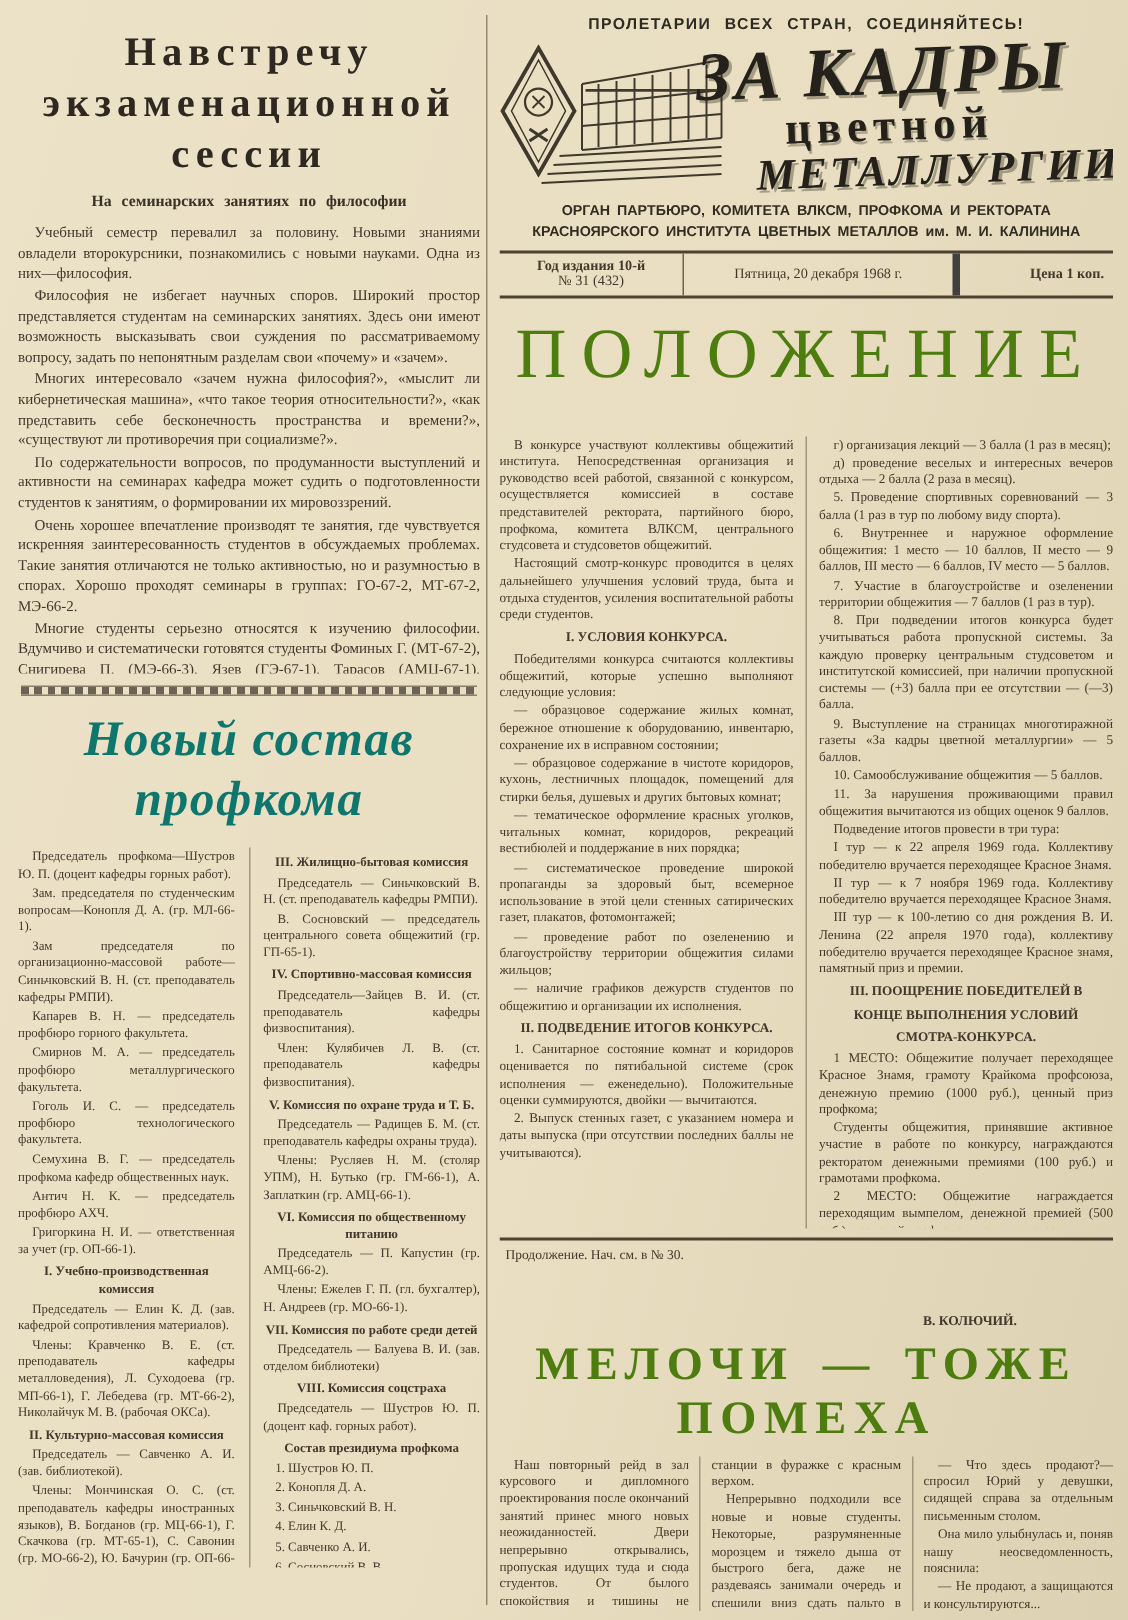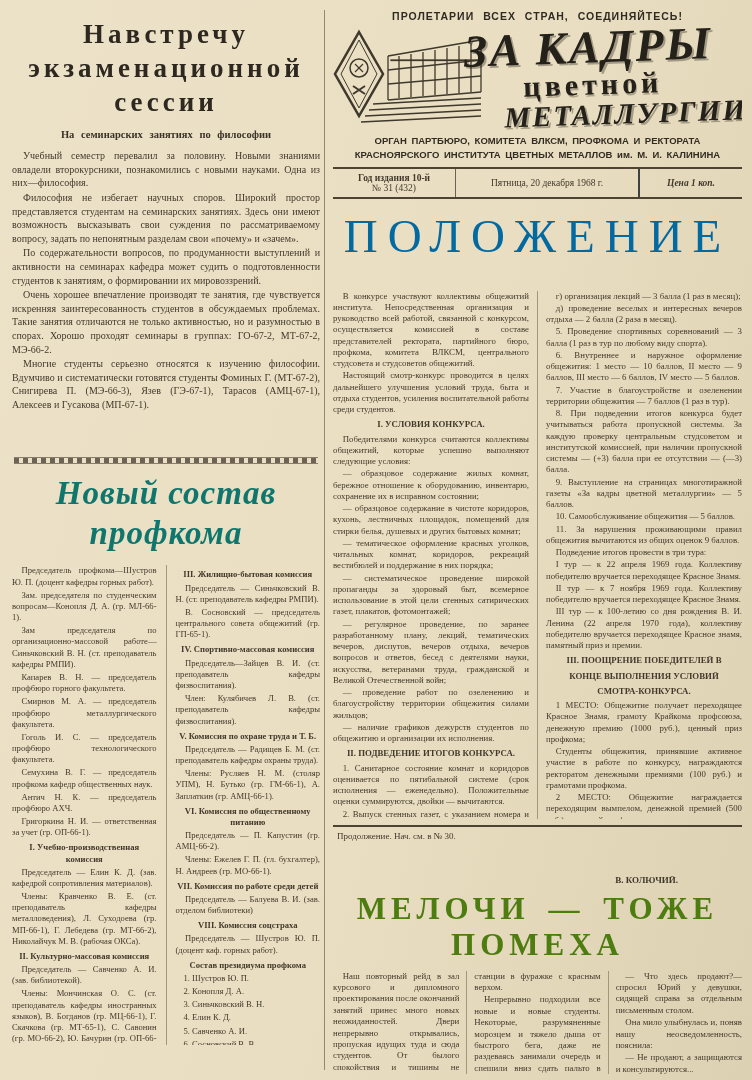--- a/index.html
+++ b/index.html
@@ -53,25 +53,25 @@
   .mt3{font-size:29px;font-weight:bold;font-style:italic;letter-spacing:2px;line-height:1;margin:1px 0 0 38px;text-shadow:2px 2px 0 rgba(40,34,24,.35);white-space:nowrap;}
   .organ{font-family:"Liberation Sans","DejaVu Sans",sans-serif;font-size:9.5px;font-weight:bold;text-align:center;line-height:1.45;color:#332c22;margin-top:4px;word-spacing:2px;}
   .dateline{
     display:flex;align-items:stretch;margin-top:5px;
     border-top:2px solid #4c4333;border-bottom:2px solid #4c4333;
     font-size:9.5px;
   }
   .dl-cell{padding:4px 6px;display:flex;flex-direction:column;justify-content:center;}
   .dl-left{flex:0 0 110px;text-align:center;border-right:1px solid #6d6252;}
   .dl-center{flex:1;text-align:center;}
-  .dl-right{flex:0 0 90px;text-align:center;border-left:2px solid #404040;font-weight:bold;font-style:italic;}
+  .dl-right{flex:0 0 90px;text-align:right;border-left:5px solid #404040;font-weight:bold;}
   .b{font-weight:bold;}
   .polozhenie-title{
     font-size:47px;font-weight:normal;text-align:center;letter-spacing:10px;
-    margin:10px 0 6px;color:#0369a1;
+    margin:10px 0 6px;color:#4d7c0f;
   }
   .polozhenie-sub{
     font-family:"Liberation Sans","DejaVu Sans",sans-serif;
     font-size:9px;font-weight:bold;text-align:center;line-height:1.5;color:#38permanent;
     color:#383022;margin-bottom:8px;
   }
   .z-two-col{display:flex;gap:8px;margin-top:28px;}
   .zcol{width:196px;font-size:8.8px;line-height:1.28;height:528px;overflow:hidden;}
   .zcol-div{width:1px;background:#a2967e;}
   .hrule{height:2px;background:#4c4333;margin:6px 0 3px;}
@@ -91,20 +91,21 @@
 <div class="page">
 
   <div class="col-left">
 
     <article class="art-session">
       <h1>Навстречу экзаменационной сессии</h1>
       <h2>На семинарских занятиях по философии</h2>
       <div class="body-session">
           <p class="para s-p">Учебный семестр перевалил за половину. Новыми знаниями овладели второкурсники, познакомились с новыми науками. Одна из них—философия.</p>
           <p class="para s-p">Философия не избегает научных споров. Широкий простор представляется студентам на семинарских занятиях. Здесь они имеют возможность высказывать свои суждения по рассматриваемому вопросу, задать по непонятным разделам свои «почему» и «зачем».</p>
+          <p class="para s-p">Многих интересовало «зачем нужна философия?», «мыслит ли кибернетическая машина», «что такое теория относительности?», «как представить себе бесконечность пространства и времени?», «существуют ли противоречия при социализме?».</p>
           <p class="para s-p">По содержательности вопросов, по продуманности выступлений и активности на семинарах кафедра может судить о подготовленности студентов к занятиям, о формировании их мировоззрений.</p>
           <p class="para s-p">Очень хорошее впечатление производят те занятия, где чувствуется искренняя заинтересованность студентов в обсуждаемых проблемах. Такие занятия отличаются не только активностью, но и разумностью в спорах. Хорошо проходят семинары в группах: ГО-67-2, МТ-67-2, МЭ-66-2.</p>
           <p class="para s-p">Многие студенты серьезно относятся к изучению философии. Вдумчиво и систематически готовятся студенты Фоминых Г. (МТ-67-2), Снигирева П. (МЭ-66-3), Язев (ГЭ-67-1), Тарасов (АМЦ-67-1), Алексеев и Гусакова (МП-67-1).</p>
         </div>
     </article>
 
     <div class="chain-divider"></div>
 
     <article class="art-profkom">
       <h1 class="profkom-title">Новый состав профкома</h1>
@@ -209,21 +210,20 @@
       <div class="z-two-col">
         <div class="zcol">
             <p class="para s-p">В конкурсе участвуют коллективы общежитий института. Непосредственная организация и руководство всей работой, связанной с конкурсом, осуществляется комиссией в составе представителей ректората, партийного бюро, профкома, комитета ВЛКСМ, центрального студсовета и студсоветов общежитий.</p>
             <p class="para s-p">Настоящий смотр-конкурс проводится в целях дальнейшего улучшения условий труда, быта и отдыха студентов, усиления воспитательной работы среди студентов.</p>
             <p class="para s-h">I. УСЛОВИЯ КОНКУРСА.</p>
             <p class="para s-p">Победителями конкурса считаются коллективы общежитий, которые успешно выполняют следующие условия:</p>
             <p class="para s-p">— образцовое содержание жилых комнат, бережное отношение к оборудованию, инвентарю, сохранение их в исправном состоянии;</p>
             <p class="para s-p">— образцовое содержание в чистоте коридоров, кухонь, лестничных площадок, помещений для стирки белья, душевых и других бытовых комнат;</p>
             <p class="para s-p">— тематическое оформление красных уголков, читальных комнат, коридоров, рекреаций вестибюлей и поддержание в них порядка;</p>
             <p class="para s-p">— систематическое проведение широкой пропаганды за здоровый быт, всемерное использование в этой цели стенных сатирических газет, плакатов, фотомонтажей;</p>
-            <p class="para s-p">— регулярное проведение, по заранее разработанному плану, лекций, тематических вечеров, диспутов, вечеров отдыха, вечеров вопросов и ответов, бесед с деятелями науки, искусства, ветеранами труда, гражданской и Великой Отечественной войн;</p>
             <p class="para s-p">— проведение работ по озеленению и благоустройству территории общежития силами жильцов;</p>
             <p class="para s-p">— наличие графиков дежурств студентов по общежитию и организации их исполнения.</p>
             <p class="para s-h">II. ПОДВЕДЕНИЕ ИТОГОВ КОНКУРСА.</p>
             <p class="para s-p">1. Санитарное состояние комнат и коридоров оценивается по пятибальной системе (срок исполнения — еженедельно). Положительные оценки суммируются, двойки — вычитаются.</p>
             <p class="para s-p">2. Выпуск стенных газет, с указанием номера и даты выпуска (при отсутствии последних баллы не учитываются).</p>
           </div>
         <div class="zcol-div"></div>
         <div class="zcol">
           <div>
               <p class="para s-p">г) организация лекций — 3 балла (1 раз в месяц);</p>

